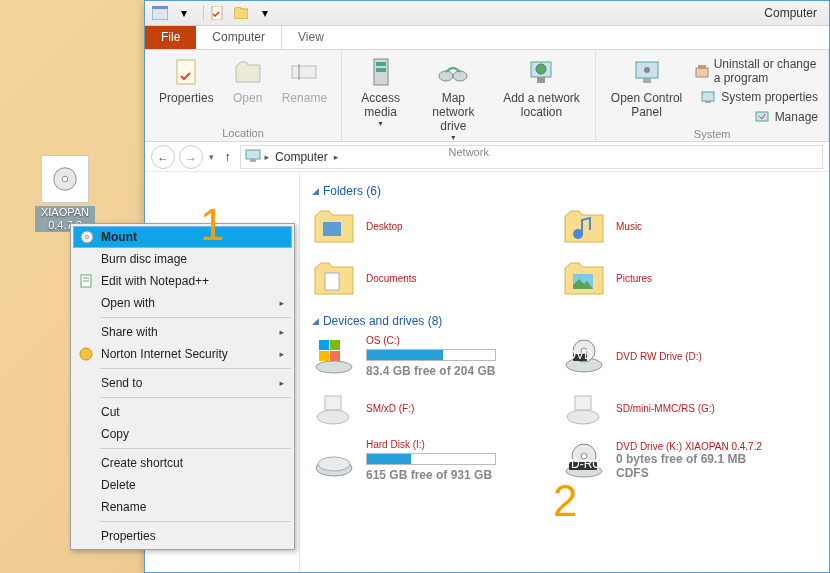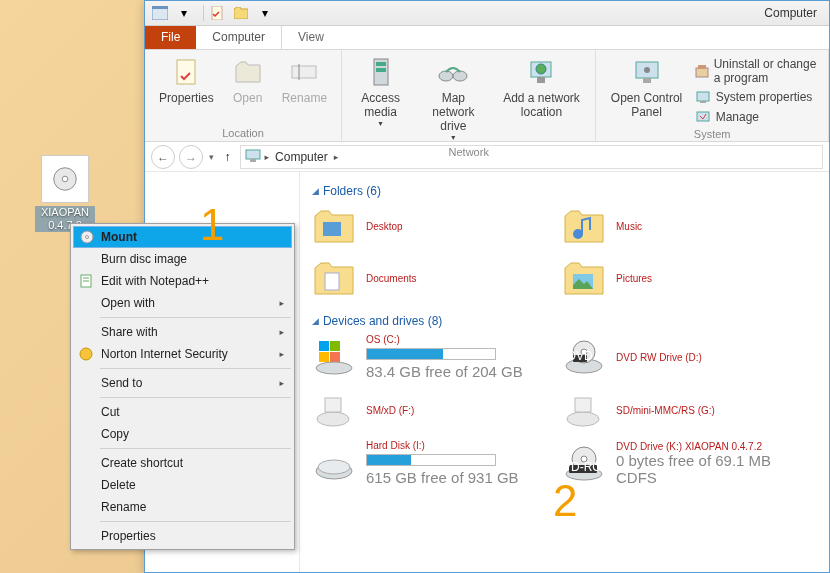--- a/index.html
+++ b/index.html
@@ -26,21 +26,21 @@
 .tab.act { border-right:1px solid #d8d8d8; }
 .tab:not(.file):not(.act) { color:#666; }
 
 
 .ribbon { height:92px; background:#f5f5f5; border-bottom:1px solid #d8d8d8; display:flex; }
 .rgroup { border-right:1px solid #e0e0e0; padding:4px 8px 2px; display:flex; flex-direction:column; }
 .rgroup .btns { display:flex; flex:1; gap:4px; }
 .rbtn { display:flex; flex-direction:column; align-items:center; justify-content:flex-start; padding:2px 6px; text-align:center; font-size:11px; color:#444; min-width:48px; }
 .rbtn .ri { width:32px; height:32px; margin-bottom:3px; display:flex; align-items:center; justify-content:center; }
 .rbtn.disabled { color:#aaa; }
-.rlist { display:flex; flex-direction:column; gap:2px; padding-top:2px; }
+.rlist { display:flex; flex-direction:column; gap:2px; padding-top:2px;align-items:flex-end; }
 .ritem { display:flex; align-items:center; font-size:11px; color:#444; gap:5px; padding:1px 2px; }
 .ritem .ri2 { width:16px; height:16px; display:flex; align-items:center; justify-content:center; }
 .rgroup-label { text-align:center; font-size:11px; color:#888; margin-top:auto; padding-top:2px; }
 
 
 .addr { height:30px; display:flex; align-items:center; padding:3px 6px; gap:4px; border-bottom:1px solid #e8e8e8; }
 .navb { width:24px; height:24px; border:1px solid #ccc; border-radius:50%; display:flex; align-items:center; justify-content:center; color:#888; }
 .navb.en { color:#555; }
 .addr .dd { font-size:9px; color:#666; padding:0 2px; }
 .addr .up { width:16px; height:16px; display:flex; align-items:center; justify-content:center; }
@@ -56,21 +56,21 @@
 .tnode .ti { width:16px; height:16px; display:flex; align-items:center; justify-content:center; }
 .tnode .exp { font-size:10px; color:#666; width:10px; }
 
 .content { flex:1; padding:8px 12px; overflow:auto; }
 .secthdr { color:#1a5ca8; font-size:13px; display:flex; align-items:center; gap:4px; margin-bottom:6px; margin-top:4px; }
 .secthdr .tri { font-size:9px; color:#4478b6; }
 .items { display:flex; flex-wrap:wrap; gap:8px 30px; margin-bottom:14px; }
 .item { display:flex; align-items:center; gap:10px; width:220px; }
 .item .ic { width:44px; height:44px; display:flex; align-items:center; justify-content:center; flex-shrink:0; }
 .item .txt { font-size:10px; color:#b91c1c; }
-.item .sub { font-size:15px; color:#888; }
+.item .sub { font-size:12px; color:#888;font-weight:bold; }
 .item .bar { width:130px; height:12px; border:1px solid #bbb; margin:3px 0; position:relative; background:#fff; }
 .item .bar .fill { height:100%; background:#26a0da; }
 
 
 .ctx { position:absolute; left:70px; top:223px; width:225px; background:#f0f0f0; border:1px solid #a0a0a0; box-shadow:2px 2px 5px rgba(0,0,0,.25); padding:2px; }
 .ctx .ci { display:flex; align-items:center; padding:4px 8px 4px 28px; font-size:12px; color:#222; position:relative; }
 .ctx .ci .cic { position:absolute; left:5px; width:16px; height:16px; display:flex; align-items:center; justify-content:center; }
 .ctx .ci.hl { background:#0ea5e9; border:1px solid #7fb5e4; padding:3px 7px 3px 27px; font-weight:bold; }
 .ctx .ci .arr { margin-left:auto; font-size:9px; color:#555; }
 .ctx hr { border:none; border-top:1px solid #d0d0d0; margin:3px 1px 3px 27px; }

